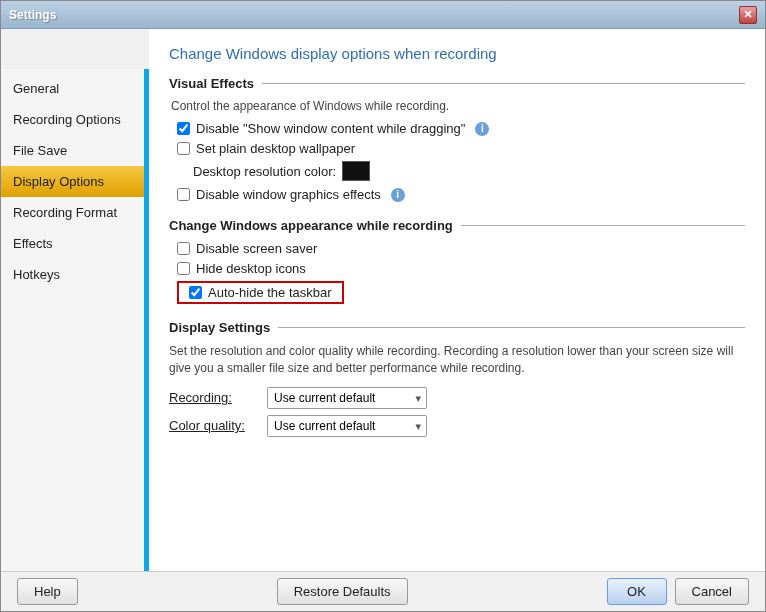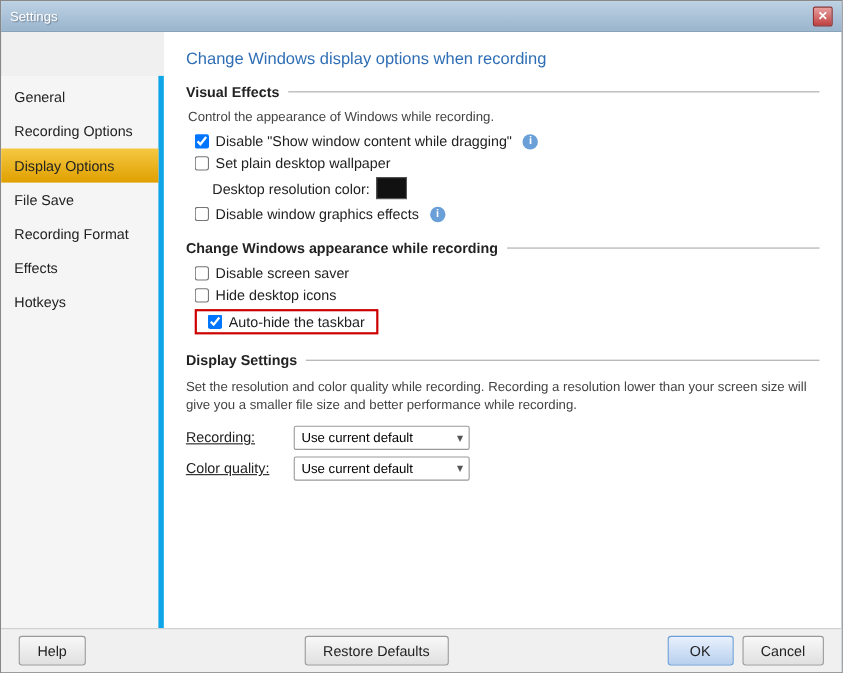--- a/index.html
+++ b/index.html
@@ -25,21 +25,21 @@
       background: linear-gradient(to bottom, #bdd1e4, #9ab5cd);
       height: 28px;
       display: flex;
       align-items: center;
       justify-content: space-between;
       padding: 0 8px;
       border-bottom: 1px solid #7a9bb5;
     }
     .title-bar-text {
       color: #fff;
-      font-weight: normal;
+      font-weight: bold;
       font-size: 12px;
       text-shadow: 1px 1px 1px rgba(0,0,0,0.3);
     }
     .title-bar-close {
       width: 18px;
       height: 18px;
       background: linear-gradient(to bottom, #e8a0a0, #c04040);
       border: 1px solid #903030;
       border-radius: 2px;
       display: flex;
@@ -249,22 +249,22 @@
   <div class="title-bar">
     <span class="title-bar-text">Settings</span>
     <div class="title-bar-close">✕</div>
   </div>
 
   <div class="content">
 
     <div class="sidebar">
       <div class="sidebar-item">General</div>
       <div class="sidebar-item">Recording Options</div>
+      <div class="sidebar-item">File Save</div>
       <div class="sidebar-item active">Display Options</div>
-      <div class="sidebar-item">File Save</div>
       <div class="sidebar-item">Recording Format</div>
       <div class="sidebar-item">Effects</div>
       <div class="sidebar-item">Hotkeys</div>
     </div>
 
     <div class="main-content">
       <div class="main-title">Change Windows display options when recording</div>
 
       <div class="section">
         <div class="section-header">

